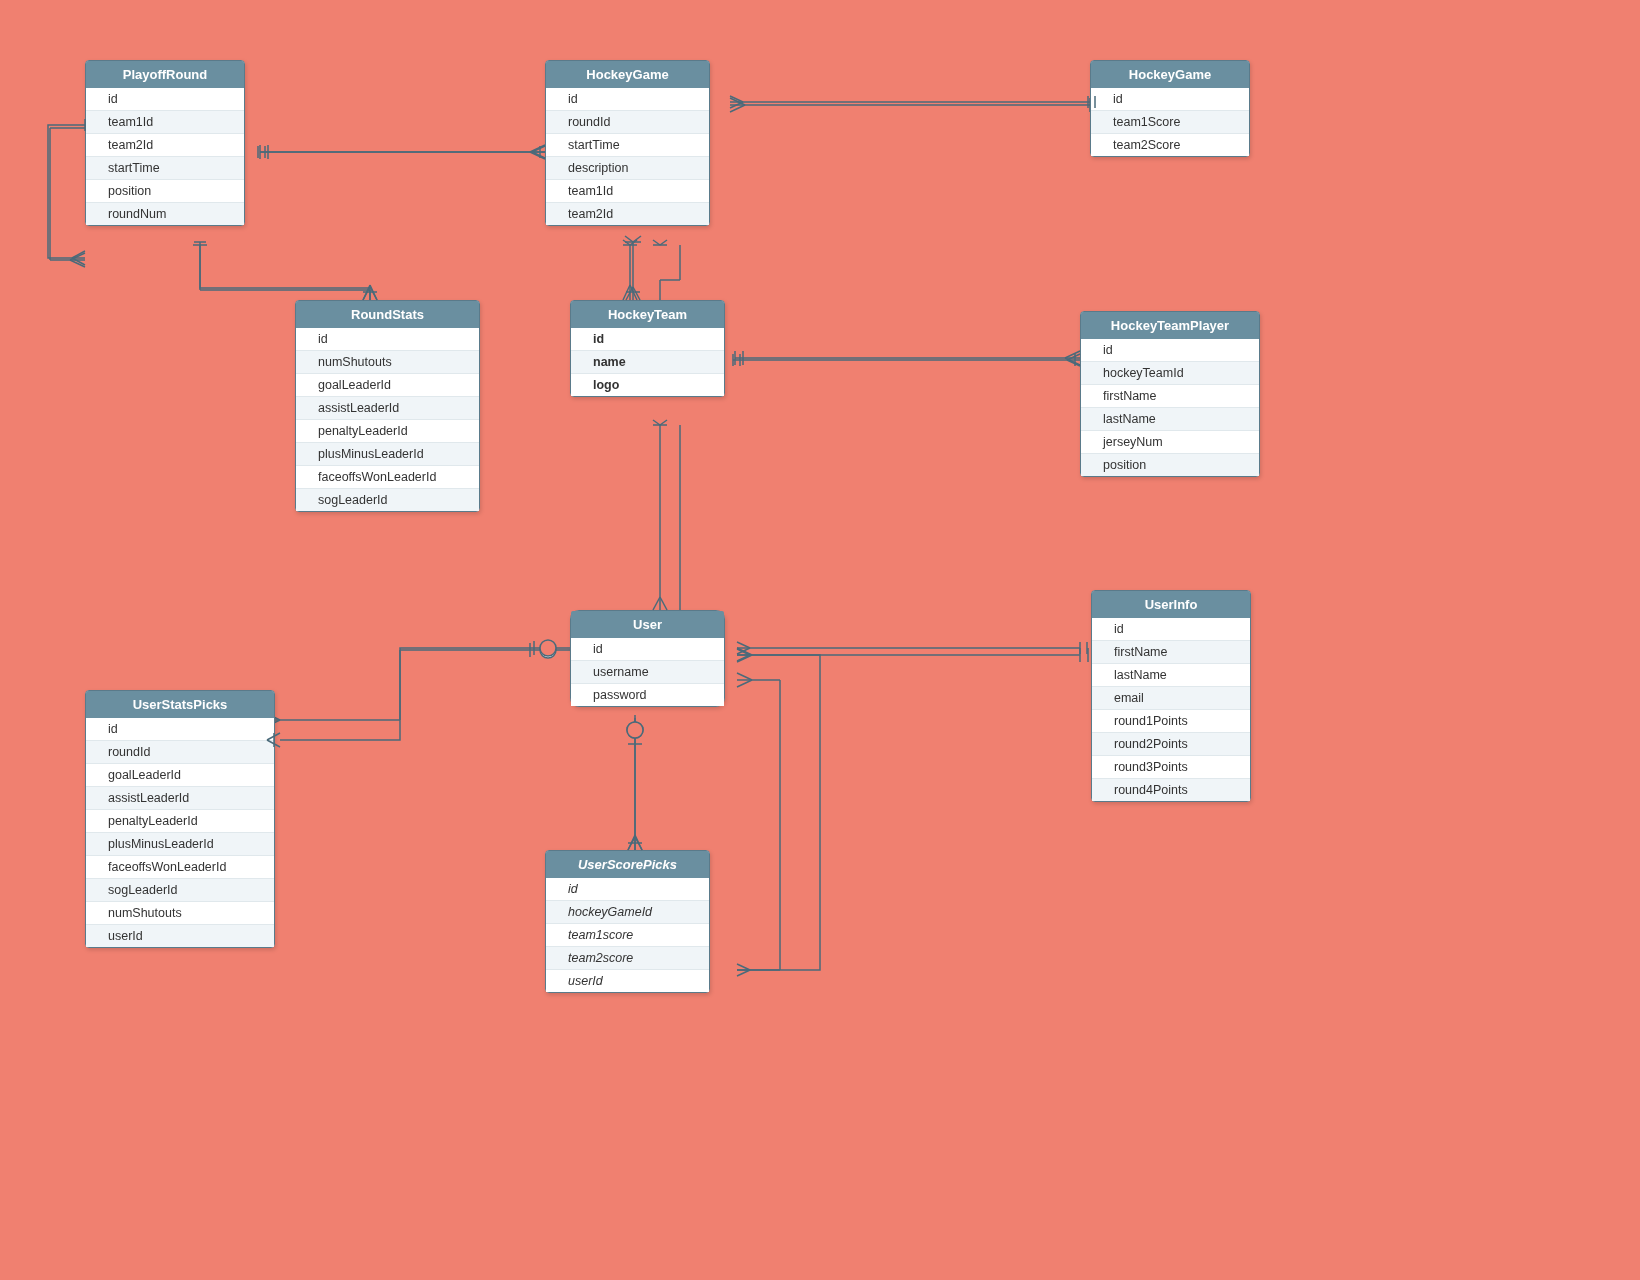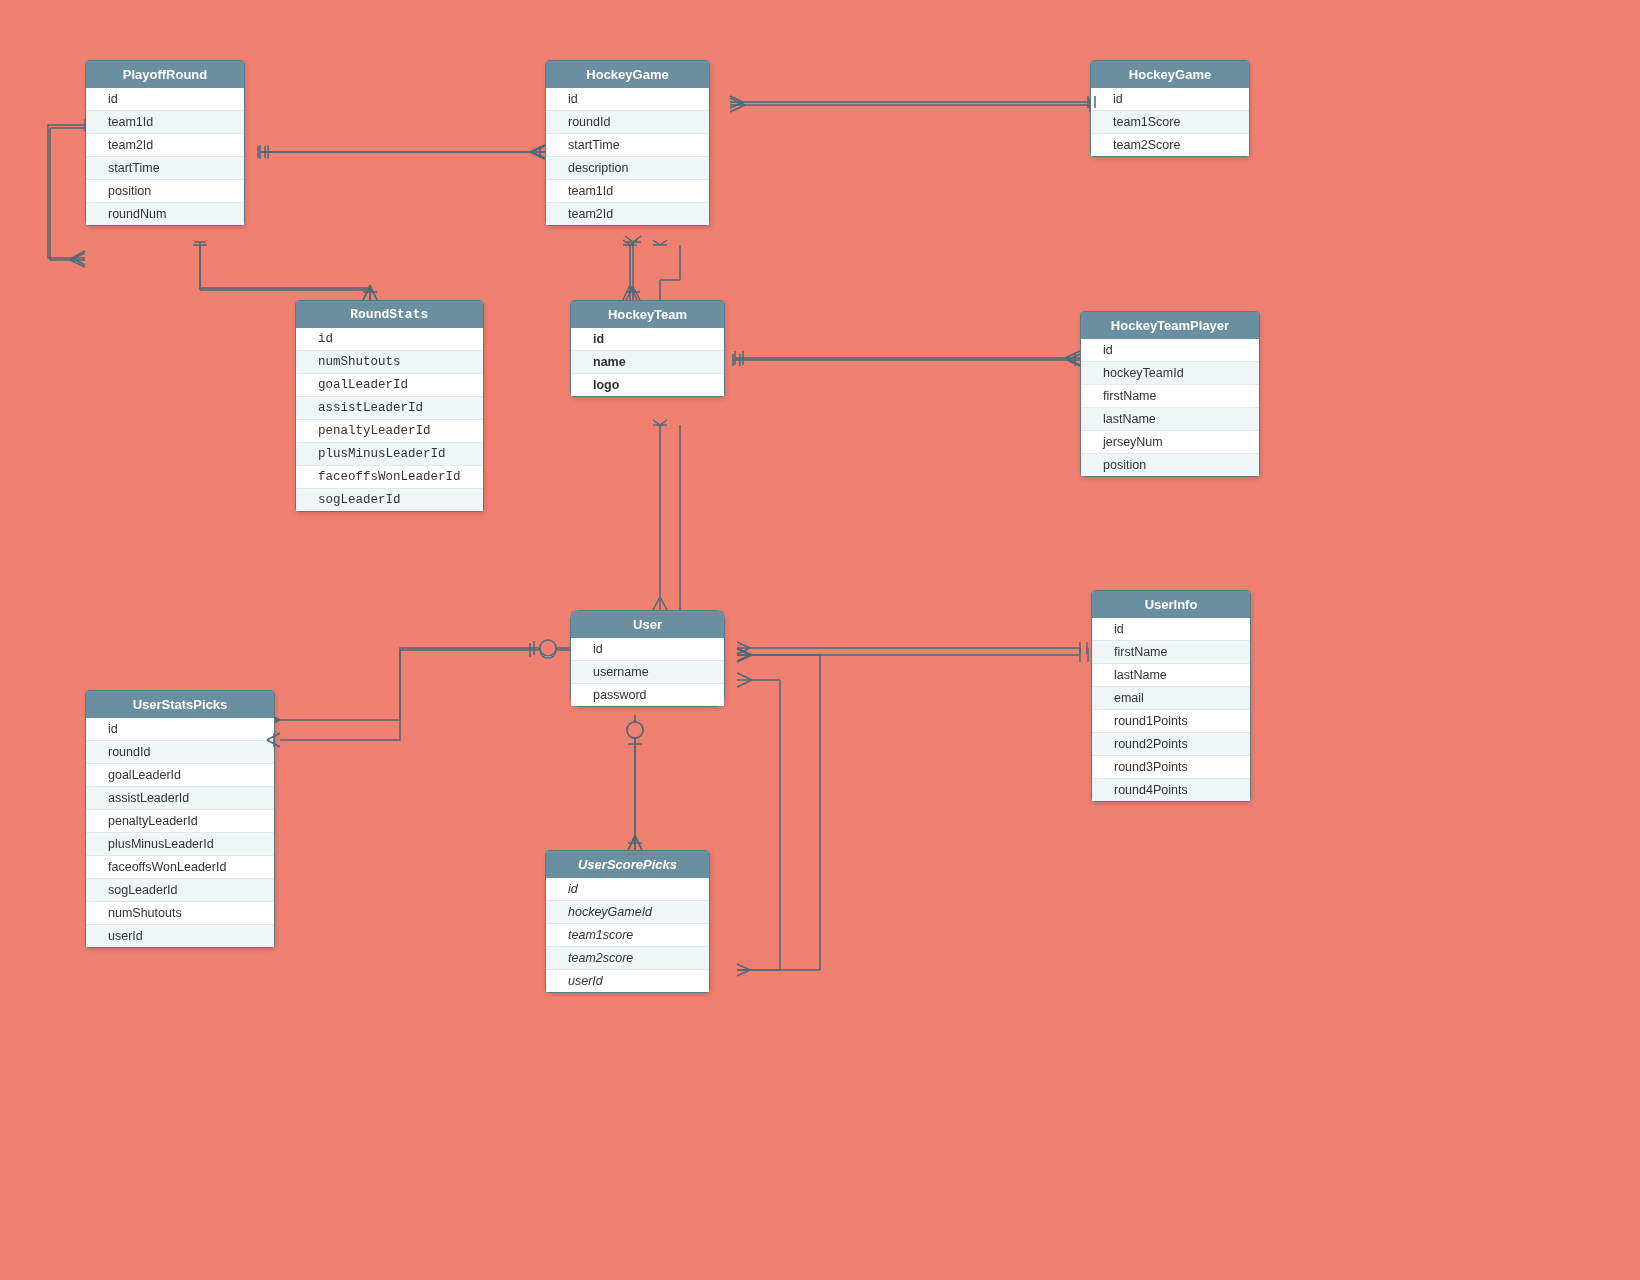--- a/index.html
+++ b/index.html
@@ -185,21 +185,21 @@
     <div class="er-table-row">team2Id</div>
   </div>
 
   <div class="er-table" style="left:1090px;top:60px;min-width:160px;">
     <div class="er-table-header">HockeyGame</div>
     <div class="er-table-row">id</div>
     <div class="er-table-row">team1Score</div>
     <div class="er-table-row">team2Score</div>
   </div>
 
-  <div class="er-table" style="left:295px;top:300px;min-width:185px;font-family:Liberation Mono, monospace;">
+  <div class="er-table" style="left:295px;top:300px;min-width:185px;">
     <div class="er-table-header">RoundStats</div>
     <div class="er-table-row">id</div>
     <div class="er-table-row">numShutouts</div>
     <div class="er-table-row">goalLeaderId</div>
     <div class="er-table-row">assistLeaderId</div>
     <div class="er-table-row">penaltyLeaderId</div>
     <div class="er-table-row">plusMinusLeaderId</div>
     <div class="er-table-row">faceoffsWonLeaderId</div>
     <div class="er-table-row">sogLeaderId</div>
   </div>

